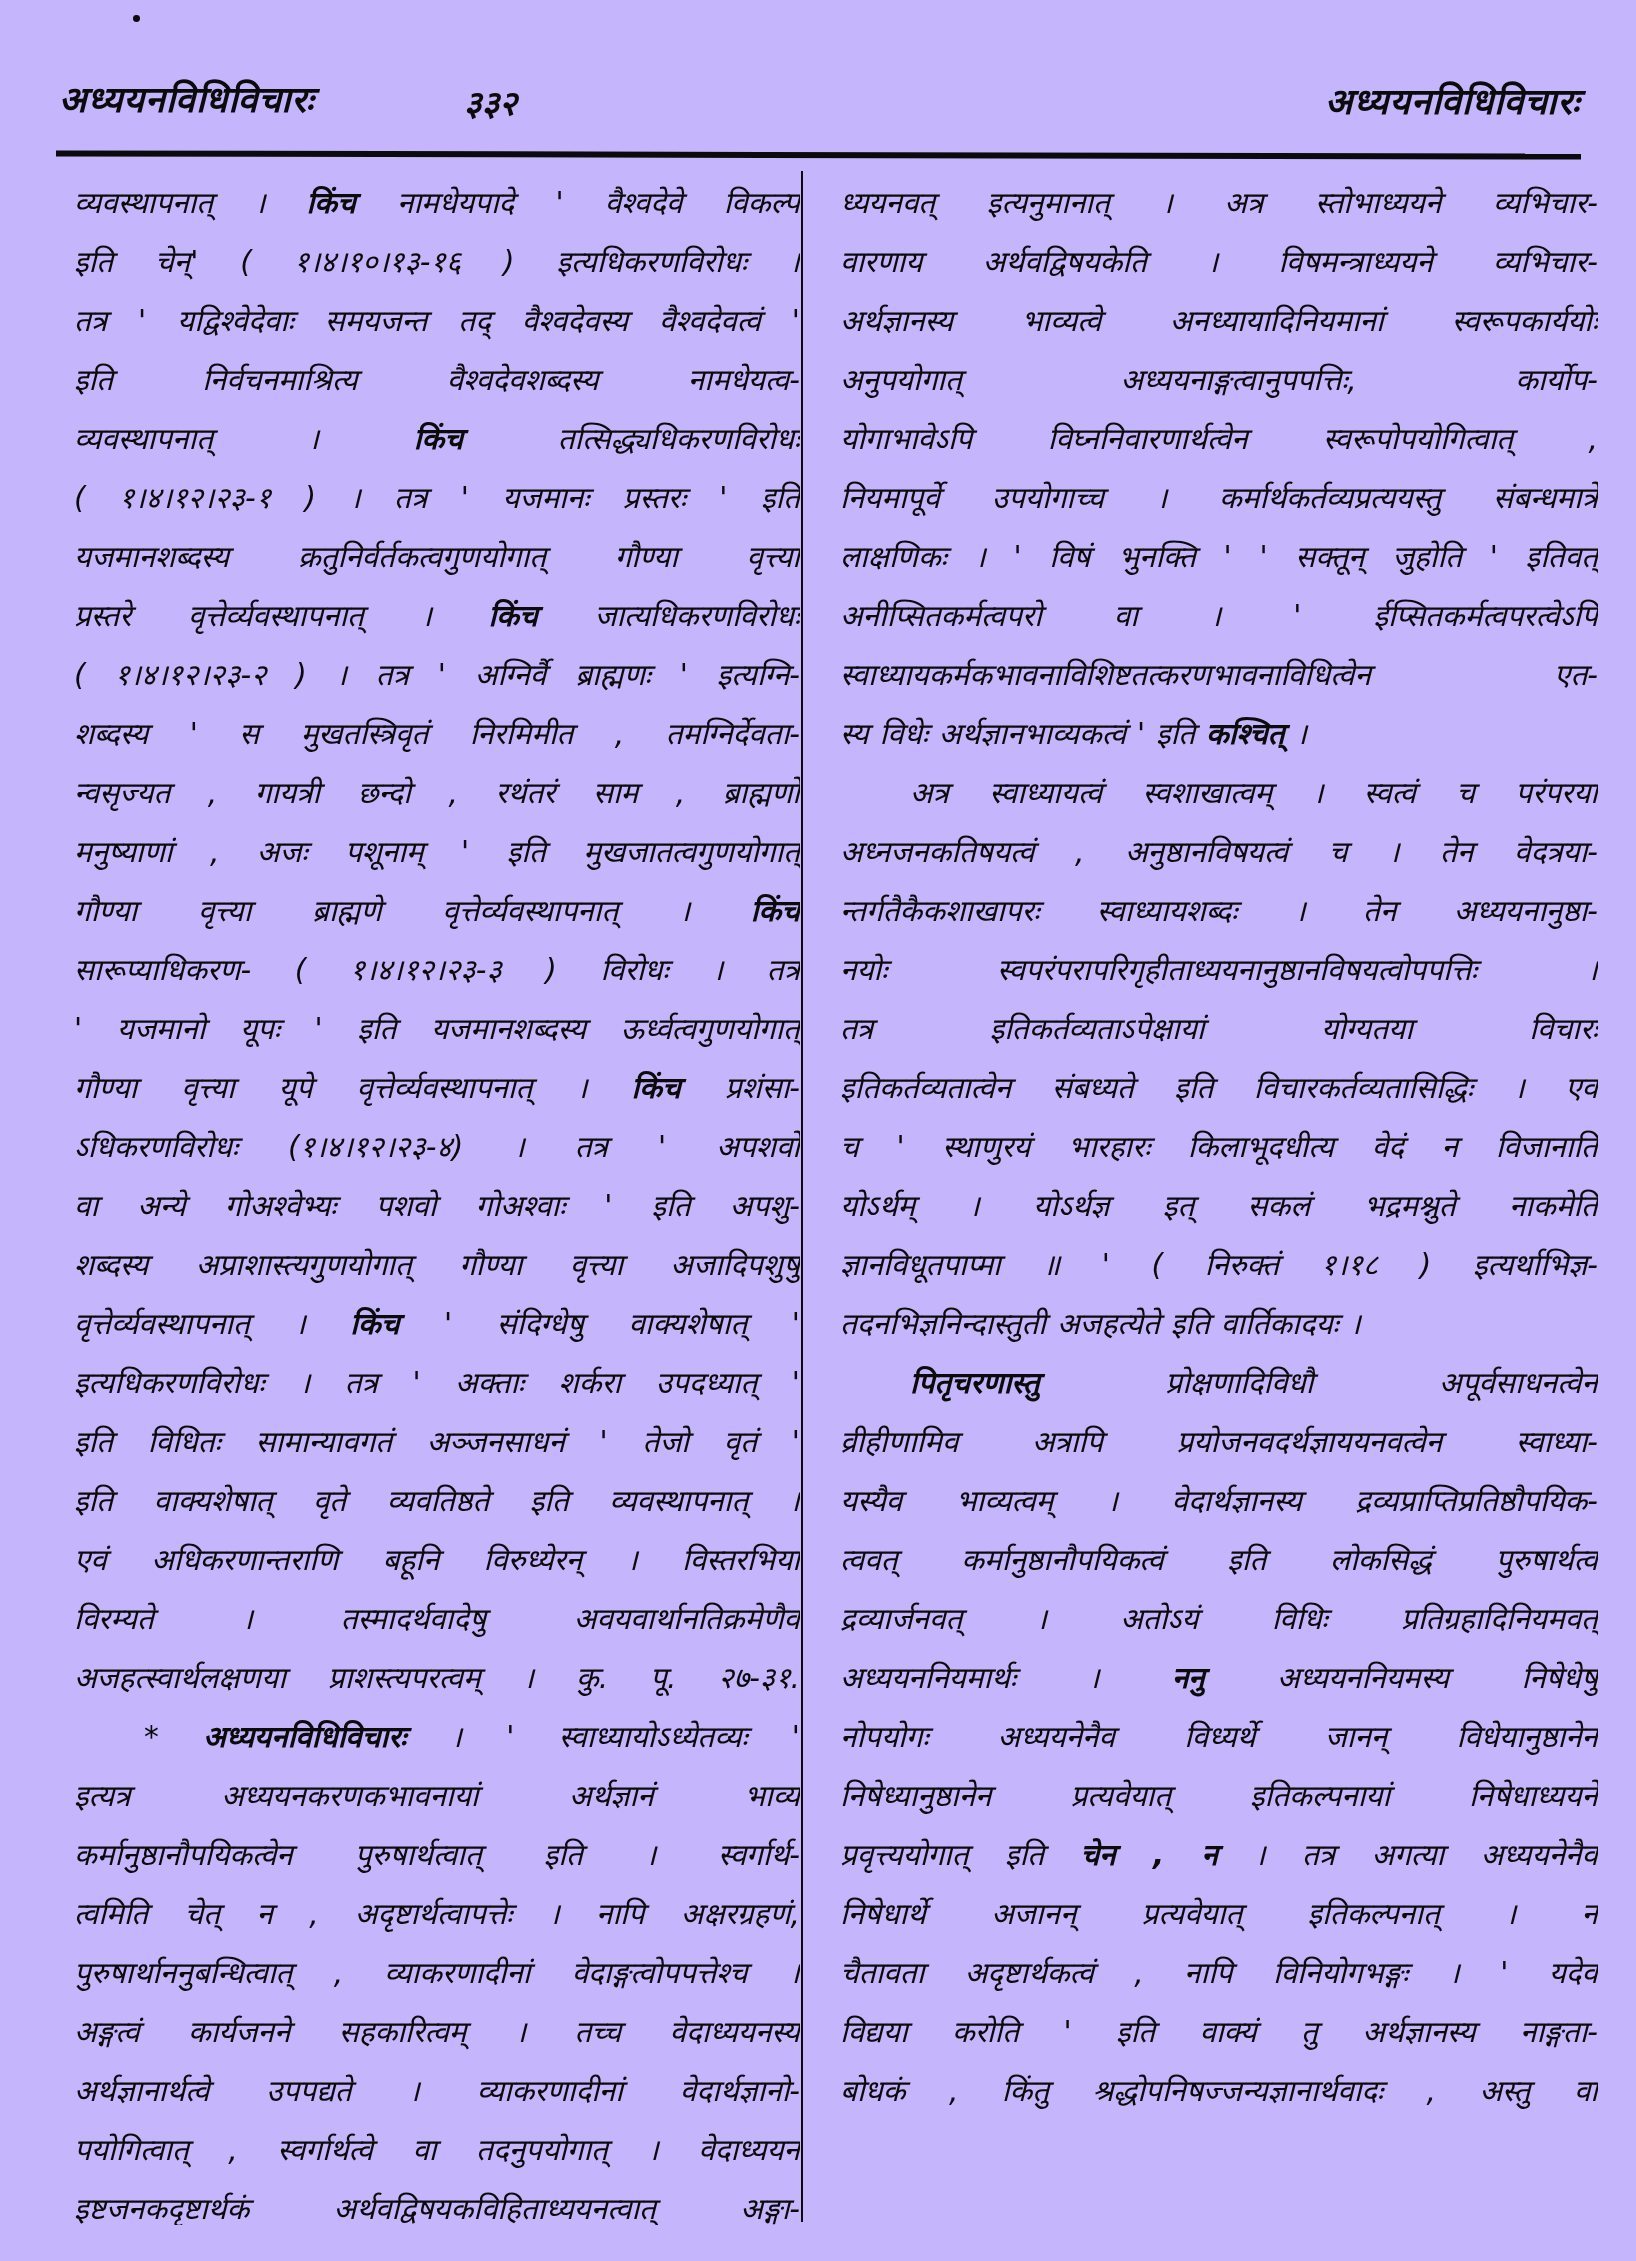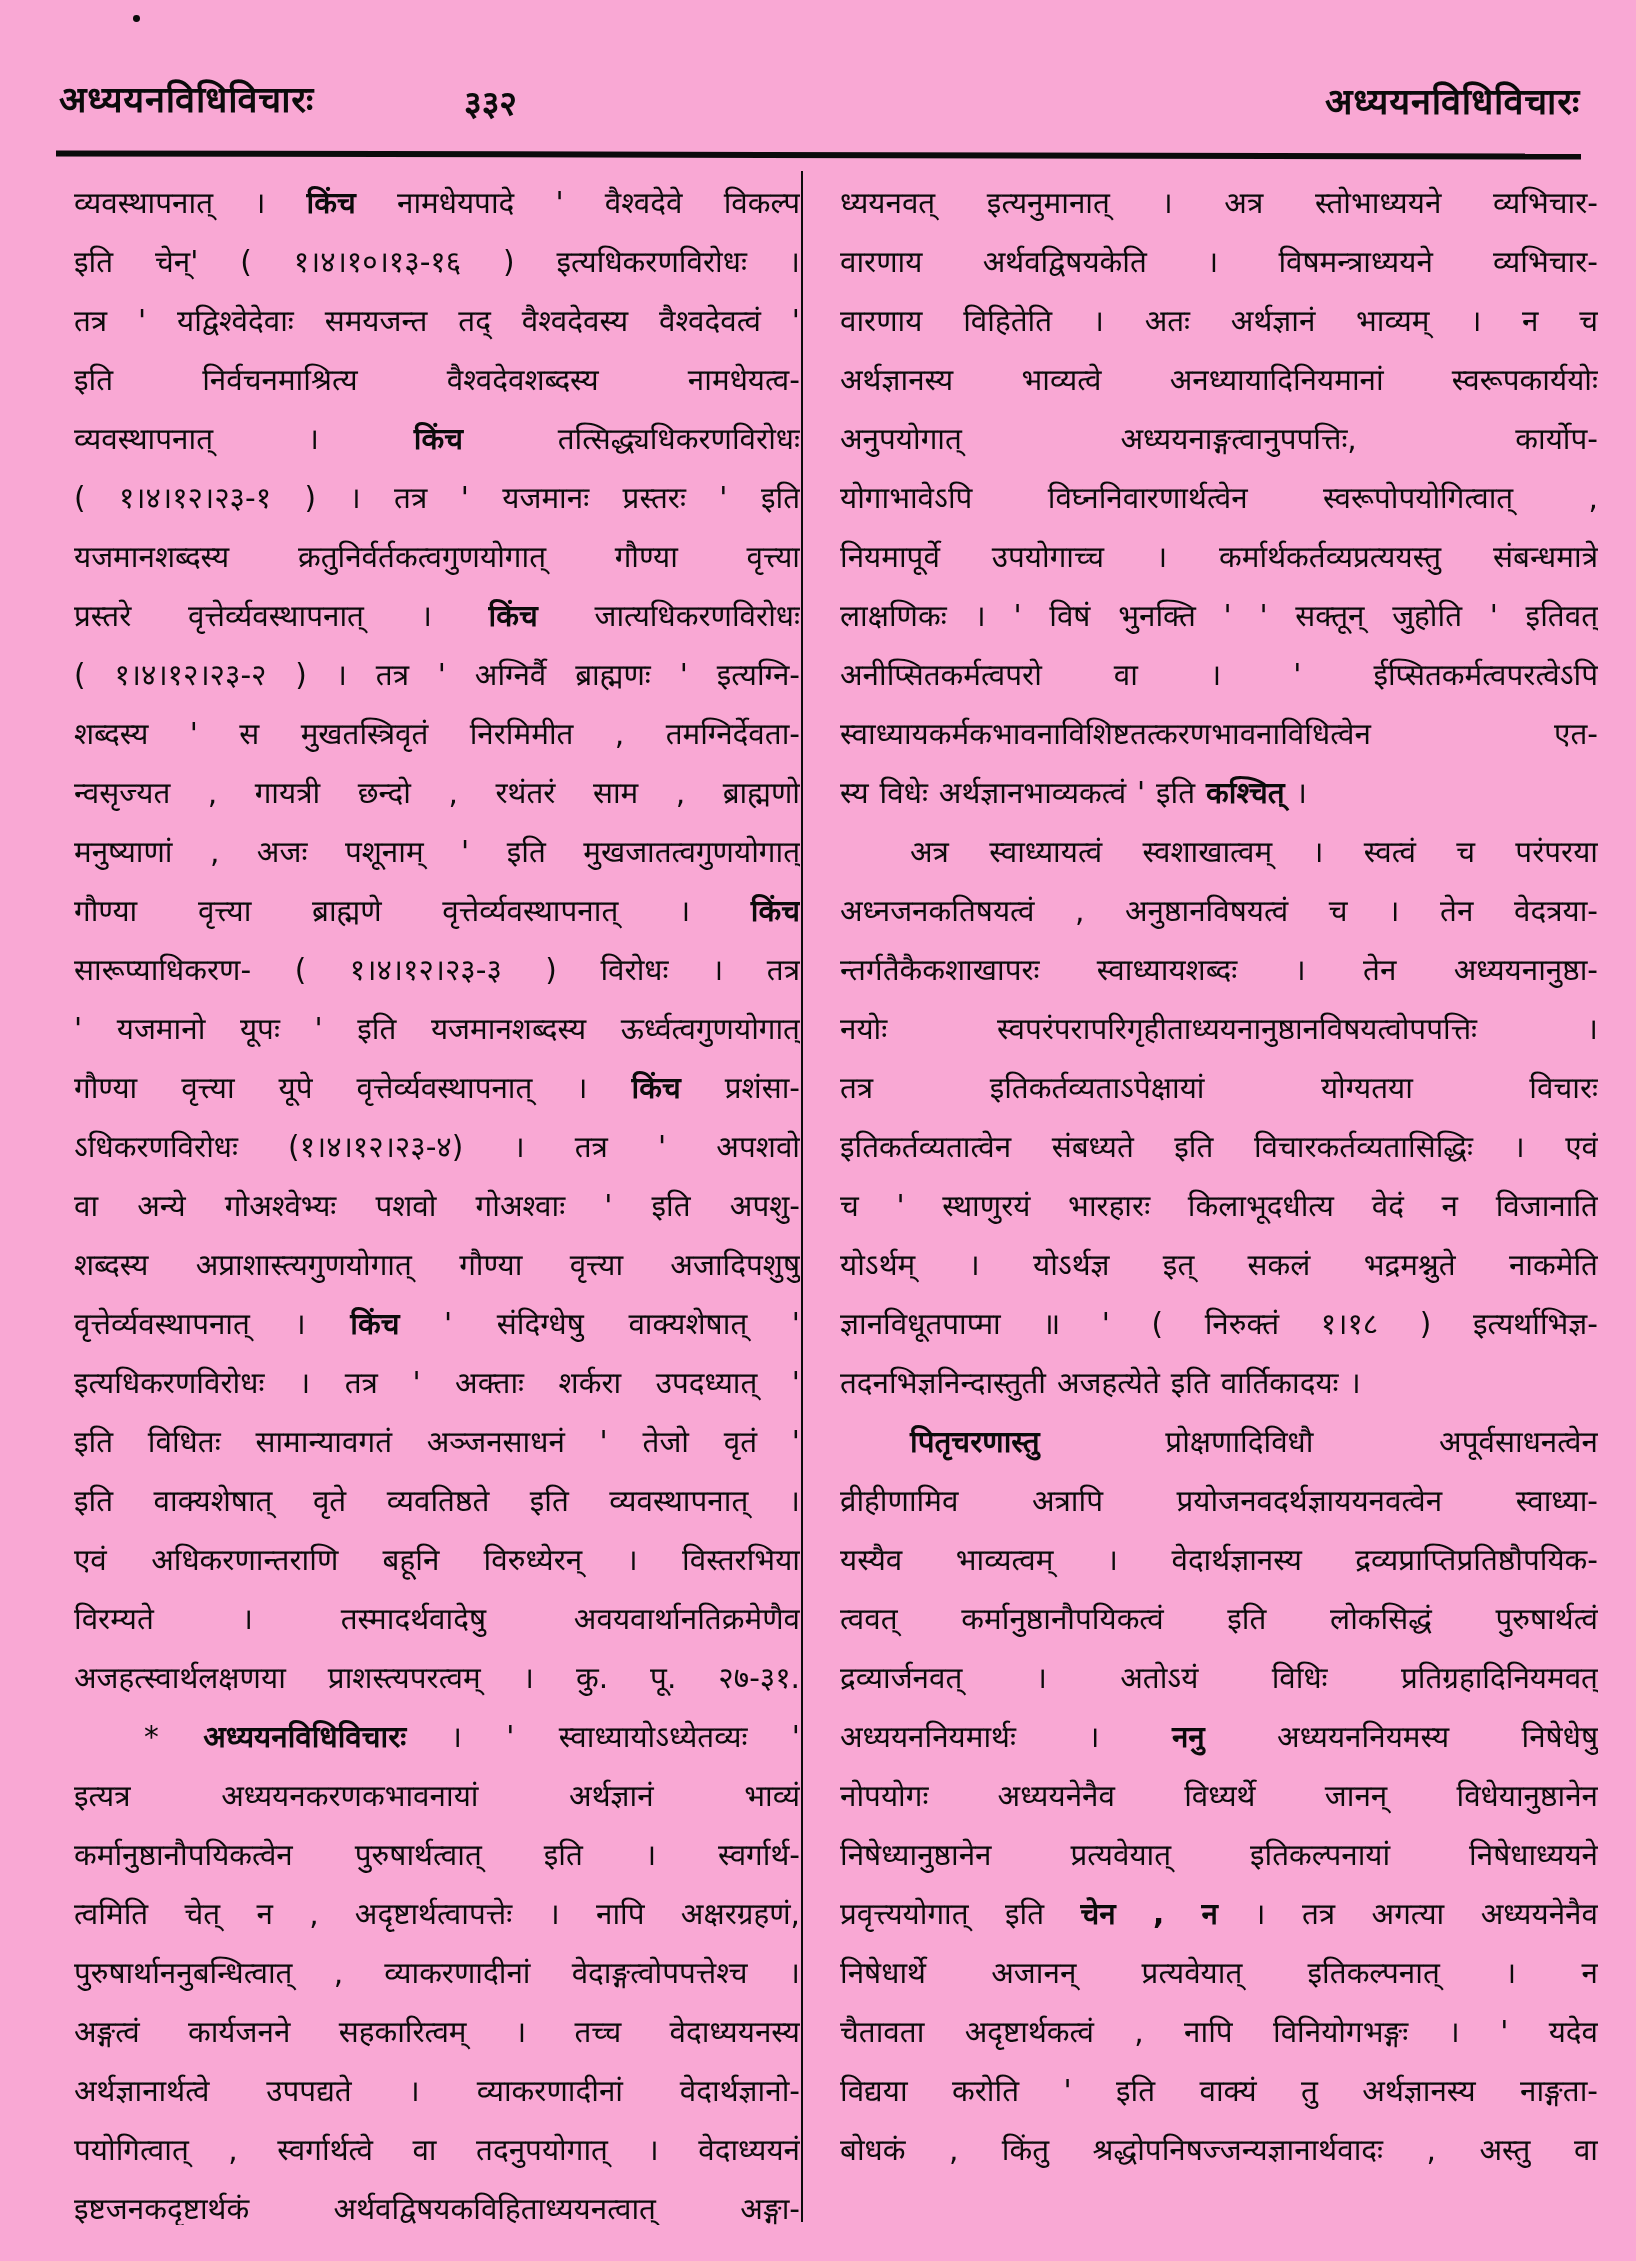--- a/index.html
+++ b/index.html
@@ -1,23 +1,24 @@
 <!DOCTYPE html>
 <html style="font-size:12px"><head>
 <meta charset="utf-8">
 <style>
   html, body { margin: 0; padding: 0; background: #e8e8e8; }
   .page {
     position: relative;
     width: 1636px;
     height: 2261px;
-    background: #f9a8d4;
+    background: #c4b5fd;
     color: #0b0b0b;
     font-family: "DejaVu Sans", sans-serif;
     overflow: hidden;
+    font-style: italic;
   }
   .speck {
     position: absolute;
     left: 133px; top: 15px;
     width: 6.8px; height: 6.8px;
     background: #0b0b0b;
     border-radius: 50%;
   }
   .header { position: absolute; top: 74px; left: 0; right: 0; height: 76px; }
   .running-left  { position: absolute; left: 59px;  top: 0; font-size: 36px; font-weight: bold; letter-spacing: 0.8px; }
@@ -100,21 +101,20 @@
       <div class="line"><span>पुरुषार्थाननुबन्धित्वात् , व्याकरणादीनां वेदाङ्गत्वोपपत्तेश्च ।</span></div>
       <div class="line"><span>अङ्गत्वं कार्यजनने सहकारित्वम् । तच्च वेदाध्ययनस्य</span></div>
       <div class="line"><span>अर्थज्ञानार्थत्वे उपपद्यते । व्याकरणादीनां वेदार्थज्ञानो-</span></div>
       <div class="line"><span>पयोगित्वात् , स्वर्गार्थत्वे वा तदनुपयोगात् । वेदाध्ययनं</span></div>
       <div class="line"><span>इष्टजनकदृष्टार्थकं अर्थवद्विषयकविहिताध्ययनत्वात् अङ्गा-</span></div>
     </div>
   <div class="divider"></div>
   <div class="col col-right" id="col-right">
       <div class="line"><span>ध्ययनवत् इत्यनुमानात् । अत्र स्तोभाध्ययने व्यभिचार-</span></div>
       <div class="line"><span>वारणाय अर्थवद्विषयकेति । विषमन्त्राध्ययने व्यभिचार-</span></div>
-      <div class="line"><span>वारणाय विहितेति । अतः अर्थज्ञानं भाव्यम् । न च</span></div>
       <div class="line"><span>अर्थज्ञानस्य भाव्यत्वे अनध्यायादिनियमानां स्वरूपकार्ययोः</span></div>
       <div class="line"><span>अनुपयोगात् अध्ययनाङ्गत्वानुपपत्तिः, कार्योप-</span></div>
       <div class="line"><span>योगाभावेऽपि विघ्ननिवारणार्थत्वेन स्वरूपोपयोगित्वात् ,</span></div>
       <div class="line"><span>नियमापूर्वे उपयोगाच्च । कर्मार्थकर्तव्यप्रत्ययस्तु संबन्धमात्रे</span></div>
       <div class="line"><span>लाक्षणिकः । ' विषं भुनक्ति ' ' सक्तून् जुहोति ' इतिवत्</span></div>
       <div class="line"><span>अनीप्सितकर्मत्वपरो वा । ' ईप्सितकर्मत्वपरत्वेऽपि</span></div>
       <div class="line"><span>स्वाध्यायकर्मकभावनाविशिष्टतत्करणभावनाविधित्वेन एत-</span></div>
       <div class="line para-end"><span>स्य विधेः अर्थज्ञानभाव्यकत्वं ' इति </span><span class="b">कश्चित्</span><span> ।</span></div>
       <div class="line indent"><span>अत्र स्वाध्यायत्वं स्वशाखात्वम् । स्वत्वं च परंपरया</span></div>
       <div class="line"><span>अध्नजनकतिषयत्वं , अनुष्ठानविषयत्वं च । तेन वेदत्रया-</span></div>

